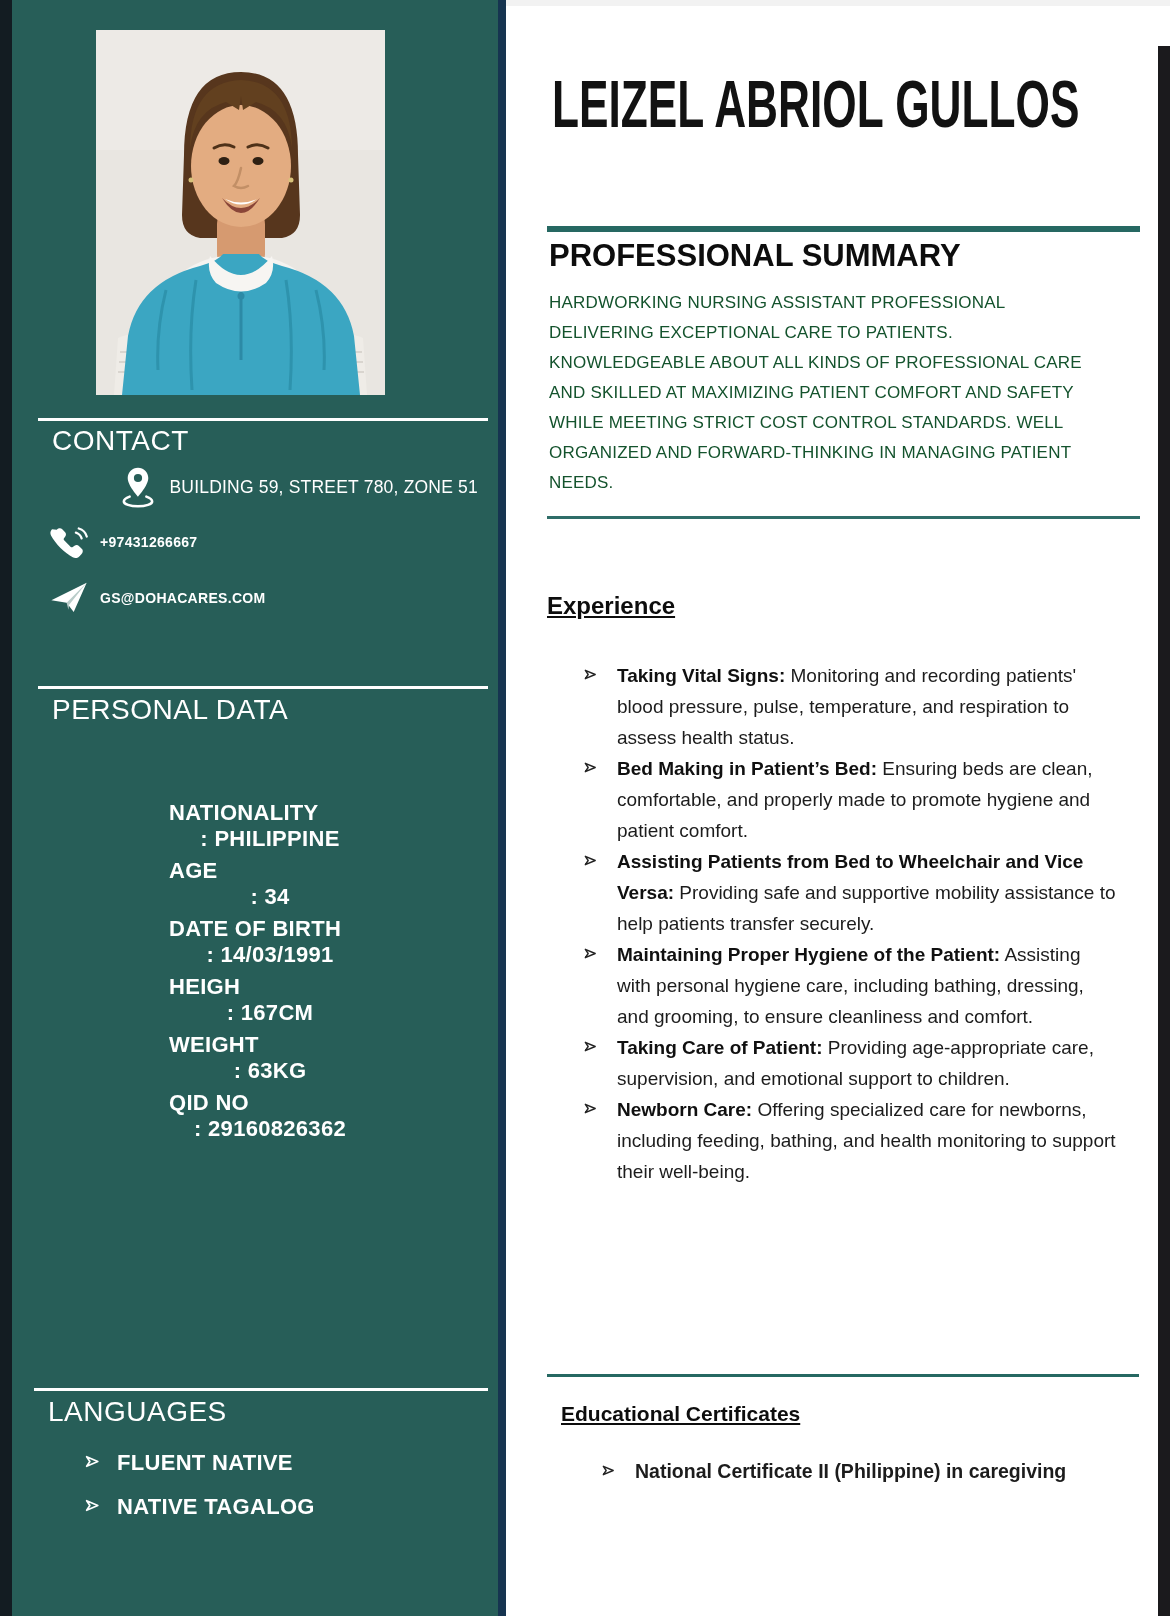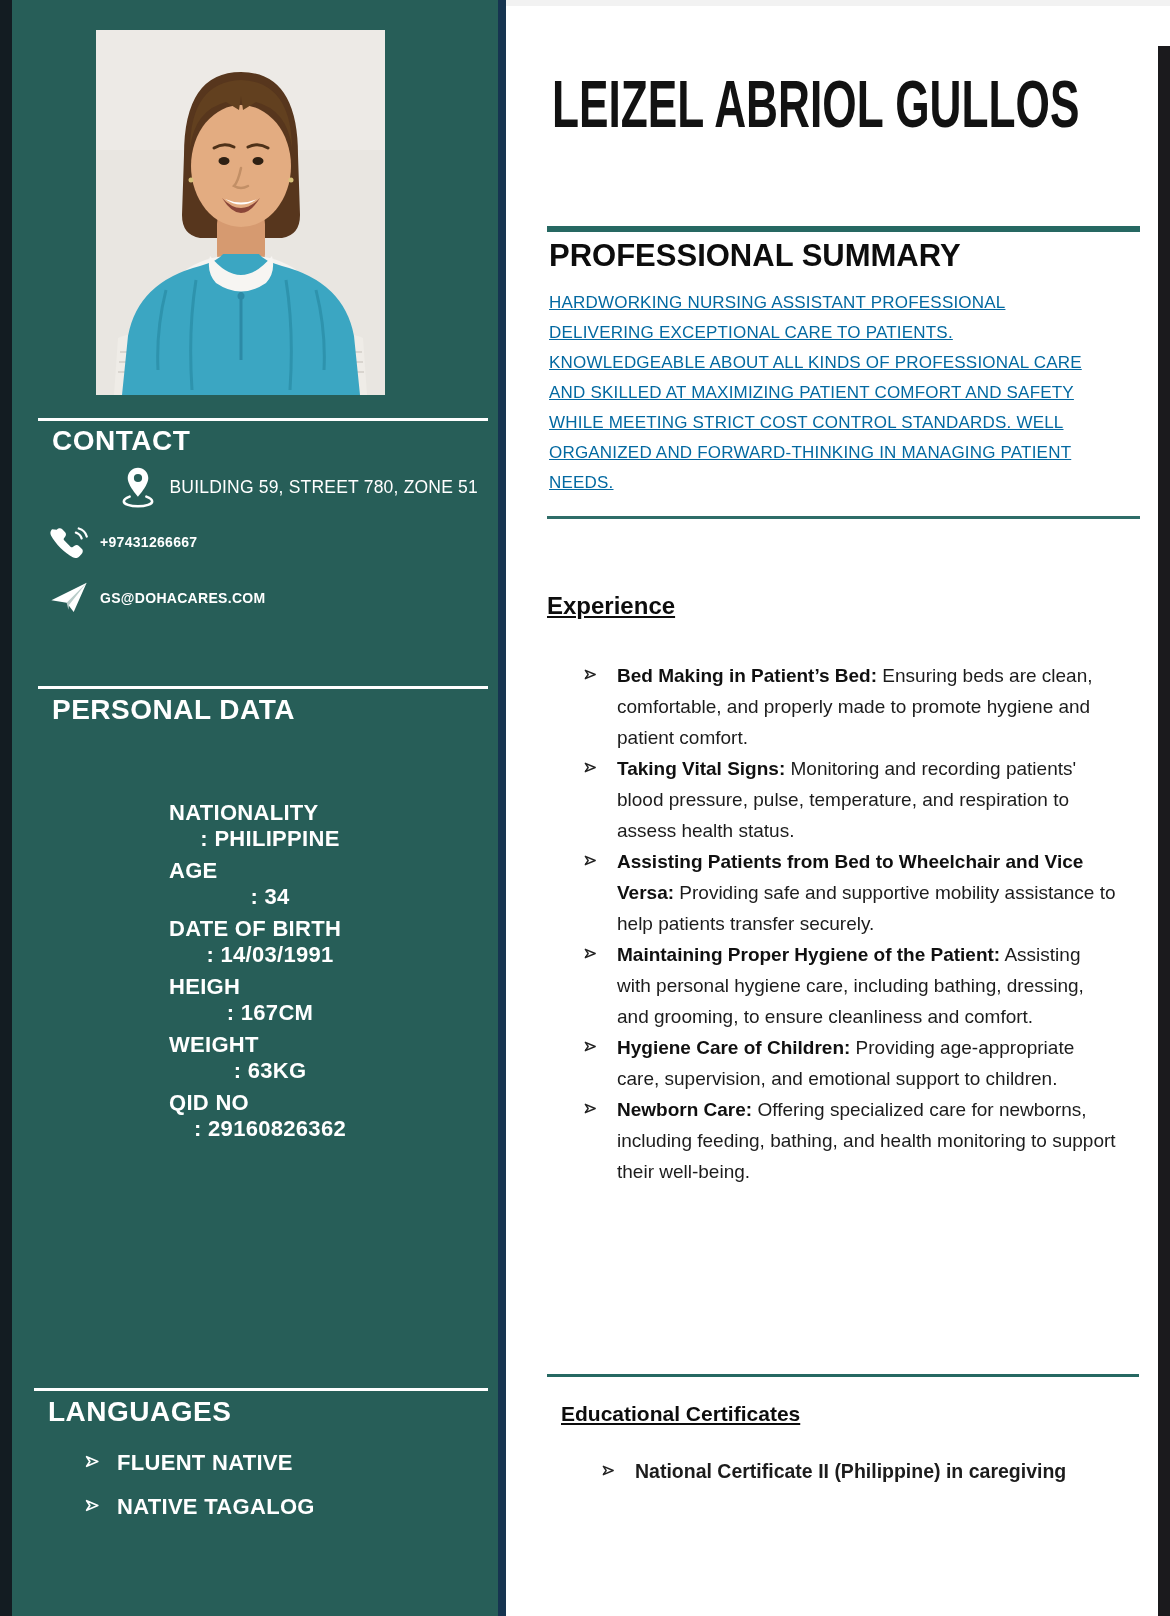--- a/index.html
+++ b/index.html
@@ -11,21 +11,21 @@
   .edge-left  { position:absolute; left:0; top:0; width:12px; height:1616px; background:#131c22; }
   .edge-right { position:absolute; left:1158px; top:46px; width:12px; height:1570px; background:#1b1a1d; }
   .sep-navy   { position:absolute; left:498px; top:0; width:8px; height:1616px; background:#163450; }
   .top-light  { position:absolute; left:506px; top:0; width:664px; height:6px; background:#f2f2f2; }
 
   
   .sidebar { position:absolute; left:12px; top:0; width:486px; height:1616px; background:#275e58; color:#ffffff; }
   .photo-frame { position:absolute; left:84px; top:30px; width:289px; height:365px; overflow:hidden; }
   .s-line { position:absolute; left:26px; width:450px; height:3px; background:#ffffff; }
   .s-line.l1 { top:418px; } .s-line.l2 { top:686px; } .s-line.l3 { top:1388px; left:22px; width:454px; }
-  .s-head { position:absolute; font-size:28px; font-weight:bold; letter-spacing:.5px; }
+  .s-head { position:absolute; font-size:28px; font-weight:normal; letter-spacing:.5px; }
   .s-head.contact  { left:40px; top:425px; }
   .s-head.personal { left:40px; top:694px; }
   .s-head.langs    { left:36px; top:1396px; }
 
   .contact-row { position:absolute; left:26px; width:440px; display:flex; align-items:center; }
   .contact-row .cicon { width:62px; flex:none; display:flex; justify-content:center; }
   .contact-row.c1 { top:466px;justify-content:flex-end; } .contact-row.c2 { top:522px; } .contact-row.c3 { top:580px; }
   .c-text-sm { font-size:17.5px; letter-spacing:.2px; }
   .c-text-bd { font-size:14px; font-weight:bold; letter-spacing:.3px; }
 
@@ -41,21 +41,21 @@
   
   .main { position:absolute; left:506px; top:0; width:652px; height:1616px; background:#ffffff; color:#1c1c1c; }
   .name { position:absolute; left:46px; top:66px; font-size:66px; font-weight:bold; color:#121212;
           white-space:nowrap; transform:scaleX(.67); transform-origin:left top; letter-spacing:0; }
   .rule { position:absolute; background:#266862; }
   .rule.a { left:41px; top:226px; width:593px; height:6px; }
   .rule.b { left:41px; top:516px; width:593px; height:3px; background:#2f6d68; }
   .rule.c { left:41px; top:1374px; width:592px; height:3px; }
   .ps-title { position:absolute; left:43px; top:238px; font-size:31px; font-weight:bold; color:#0d0d0d; }
   .ps-body  { position:absolute; left:43px; top:288px; width:565px; font-size:17px; line-height:30px;
-              color:#0369a1; letter-spacing:.2px;text-decoration:underline; }
+              color:#14532d; letter-spacing:.2px; }
   .exp-title { position:absolute; left:41px; top:592px; font-size:24px; font-weight:bold;
                text-decoration:underline; color:#0d0d0d; }
   .exp-list { position:absolute; left:77px; top:660px; width:535px; margin:0; padding:0; list-style:none; }
   .exp-list li { display:flex; }
   .marker { width:34px; flex:none; padding-top:7px; color:#222222; }
   .btext { margin:0; width:501px; font-size:19px; line-height:31px; }
   .btext strong { color:#101010; }
   .edu-title { position:absolute; left:55px; top:1402px; font-size:21px; font-weight:bold;
                text-decoration:underline; color:#0d0d0d; }
   .edu-item { position:absolute; left:95px; top:1456px; display:flex; width:540px; }
@@ -209,45 +209,45 @@
     <div class="ps-title">PROFESSIONAL SUMMARY</div>
     <div class="ps-body">HARDWORKING NURSING ASSISTANT PROFESSIONAL DELIVERING EXCEPTIONAL CARE TO PATIENTS. KNOWLEDGEABLE ABOUT ALL KINDS OF PROFESSIONAL CARE AND SKILLED AT MAXIMIZING PATIENT COMFORT AND SAFETY WHILE MEETING STRICT COST CONTROL STANDARDS. WELL ORGANIZED AND FORWARD-THINKING IN MANAGING PATIENT NEEDS.</div>
     <div class="rule b"></div>
 
     <div class="exp-title">Experience</div>
     <ul class="exp-list">
       <li>
         <span class="marker"><svg width="15" height="15" viewBox="0 0 16 16">
               <path d="M2.5 3.5 L13 8 L2.5 12.5 L5.5 8 Z" fill="none" stroke="#222222" stroke-width="1.5" stroke-linejoin="round"></path>
             </svg></span>
+        <p class="btext"><strong>Taking Vital Signs:</strong> <span>Monitoring and recording patients' blood pressure, pulse, temperature, and respiration to assess health status.</span></p>
+      </li>
+      <li>
+        <span class="marker"><svg width="15" height="15" viewBox="0 0 16 16">
+              <path d="M2.5 3.5 L13 8 L2.5 12.5 L5.5 8 Z" fill="none" stroke="#222222" stroke-width="1.5" stroke-linejoin="round"></path>
+            </svg></span>
         <p class="btext"><strong>Bed Making in Patient’s Bed:</strong> <span>Ensuring beds are clean, comfortable, and properly made to promote hygiene and patient comfort.</span></p>
       </li>
       <li>
         <span class="marker"><svg width="15" height="15" viewBox="0 0 16 16">
               <path d="M2.5 3.5 L13 8 L2.5 12.5 L5.5 8 Z" fill="none" stroke="#222222" stroke-width="1.5" stroke-linejoin="round"></path>
             </svg></span>
-        <p class="btext"><strong>Taking Vital Signs:</strong> <span>Monitoring and recording patients' blood pressure, pulse, temperature, and respiration to assess health status.</span></p>
-      </li>
-      <li>
-        <span class="marker"><svg width="15" height="15" viewBox="0 0 16 16">
-              <path d="M2.5 3.5 L13 8 L2.5 12.5 L5.5 8 Z" fill="none" stroke="#222222" stroke-width="1.5" stroke-linejoin="round"></path>
-            </svg></span>
         <p class="btext"><strong>Assisting Patients from Bed to Wheelchair and Vice Versa:</strong> <span>Providing safe and supportive mobility assistance to help patients transfer securely.</span></p>
       </li>
       <li>
         <span class="marker"><svg width="15" height="15" viewBox="0 0 16 16">
               <path d="M2.5 3.5 L13 8 L2.5 12.5 L5.5 8 Z" fill="none" stroke="#222222" stroke-width="1.5" stroke-linejoin="round"></path>
             </svg></span>
         <p class="btext"><strong>Maintaining Proper Hygiene of the Patient:</strong> <span>Assisting with personal hygiene care, including bathing, dressing, and grooming, to ensure cleanliness and comfort.</span></p>
       </li>
       <li>
         <span class="marker"><svg width="15" height="15" viewBox="0 0 16 16">
               <path d="M2.5 3.5 L13 8 L2.5 12.5 L5.5 8 Z" fill="none" stroke="#222222" stroke-width="1.5" stroke-linejoin="round"></path>
             </svg></span>
-        <p class="btext"><strong>Hygiene Care of Children:</strong> <span>Providing age-appropriate care, supervision, and emotional support to children.</span></p>
+        <p class="btext"><strong>Taking Care of Patient:</strong> <span>Providing age-appropriate care, supervision, and emotional support to children.</span></p>
       </li>
       <li>
         <span class="marker"><svg width="15" height="15" viewBox="0 0 16 16">
               <path d="M2.5 3.5 L13 8 L2.5 12.5 L5.5 8 Z" fill="none" stroke="#222222" stroke-width="1.5" stroke-linejoin="round"></path>
             </svg></span>
         <p class="btext"><strong>Newborn Care:</strong> <span>Offering specialized care for newborns, including feeding, bathing, and health monitoring to support their well-being.</span></p>
       </li>
     </ul>
 
     <div class="rule c"></div>

